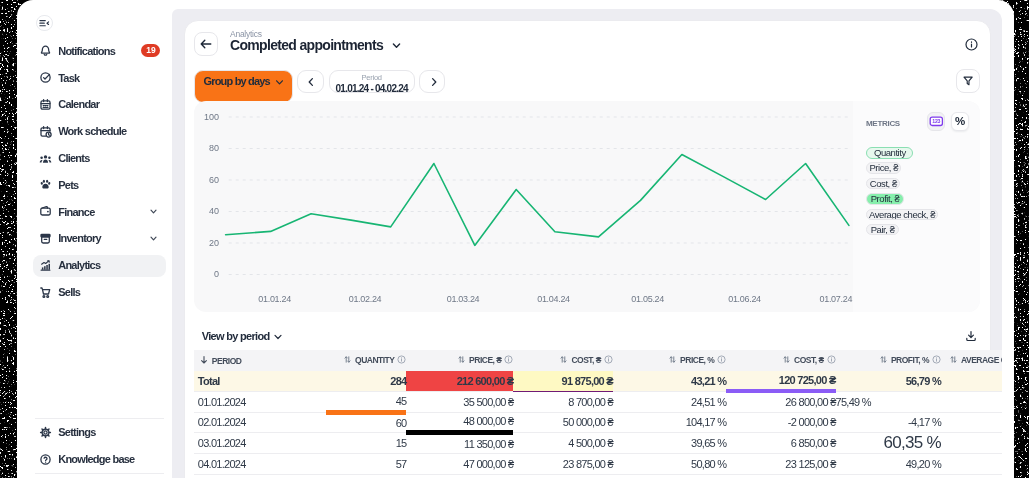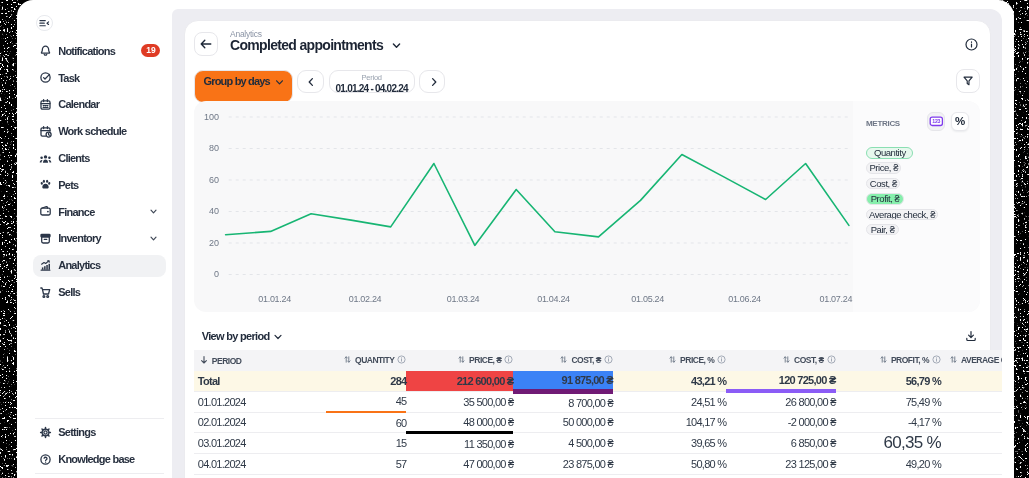--- a/index.html
+++ b/index.html
@@ -337,40 +337,40 @@
                 <path d="M5.8 1.8v5.3M4.5 5.9 5.8 7.2 7.1 5.9"></path>
               </g>
             </svg>AVERAGE CHECK, ₴</th>
         </tr>
       </thead>
     <tbody id="tbody">
         <tr style="background:#fdf8e6;">
           <td style="font-size:11px;letter-spacing:-0.72px;color:#2f3947;font-weight:700;background:#fdf8e6;height:20.8px;border-bottom:1px solid #ededf0;padding-left:4px;">Total</td>
           <td style="font-size:11px;letter-spacing:-0.72px;color:#2f3947;font-weight:700;background:#fdf8e6;text-align:right;padding:0;height:20.8px;border-bottom:1px solid #ededf0;white-space:nowrap;">284</td>
           <td style="font-size:11px;letter-spacing:-0.72px;color:#2f3947;font-weight:700;background:#ef4444;text-align:right;padding:0;height:20.8px;border-bottom:1px solid #ededf0;white-space:nowrap;">212 600,00 ₴</td>
-          <td style="font-size:11px;letter-spacing:-0.72px;color:#2f3947;font-weight:700;background:#3b82f6;text-align:right;padding:0;height:20.8px;border-bottom:5px solid #701a75;white-space:nowrap;">91 875,00 ₴</td>
+          <td style="font-size:11px;letter-spacing:-0.72px;color:#2f3947;font-weight:700;background:#fef9c3;text-align:right;padding:0;height:20.8px;border-bottom:1px solid #701a75;white-space:nowrap;">91 875,00 ₴</td>
           <td style="font-size:11px;letter-spacing:-0.72px;color:#2f3947;font-weight:700;background:#fdf8e6;text-align:right;padding:0;height:20.8px;border-bottom:1px solid #ededf0;white-space:nowrap;">43,21 %</td>
           <td style="font-size:11px;letter-spacing:-0.72px;color:#2f3947;font-weight:700;background:#fdf8e6;text-align:right;padding:0;height:20.8px;border-bottom:4px solid #8b5cf6;white-space:nowrap;">120 725,00 ₴</td>
           <td style="font-size:11px;letter-spacing:-0.72px;color:#2f3947;font-weight:700;background:#fdf8e6;text-align:right;padding:0;height:20.8px;border-bottom:1px solid #ededf0;white-space:nowrap;">56,79 %</td>
           <td style="font-size:11px;letter-spacing:-0.72px;color:#2f3947;font-weight:700;background:#fdf8e6;text-align:right;padding:0;height:20.8px;border-bottom:1px solid #ededf0;white-space:nowrap;">748,59 ₴</td>
         </tr>
         <tr style="">
           <td style="font-size:11px;letter-spacing:-0.72px;color:#2f3947;height:20.8px;border-bottom:1px solid #ededf0;padding-left:4px;">01.01.2024</td>
-          <td style="font-size:11px;letter-spacing:-0.72px;color:#2f3947;text-align:right;padding:0;height:20.8px;border-bottom:2px solid #f97316;white-space:nowrap;">45</td>
+          <td style="font-size:11px;letter-spacing:-0.72px;color:#2f3947;text-align:right;padding:0;height:20.8px;border-bottom:5px solid #f97316;white-space:nowrap;">45</td>
           <td style="font-size:11px;letter-spacing:-0.72px;color:#2f3947;text-align:right;padding:0;height:20.8px;border-bottom:1px solid #ededf0;white-space:nowrap;">35 500,00 ₴</td>
           <td style="font-size:11px;letter-spacing:-0.72px;color:#2f3947;text-align:right;padding:0;height:20.8px;border-bottom:1px solid #ededf0;white-space:nowrap;">8 700,00 ₴</td>
           <td style="font-size:11px;letter-spacing:-0.72px;color:#2f3947;text-align:right;padding:0;height:20.8px;border-bottom:1px solid #ededf0;white-space:nowrap;">24,51 %</td>
           <td style="font-size:11px;letter-spacing:-0.72px;color:#2f3947;text-align:right;padding:0;height:20.8px;border-bottom:1px solid #ededf0;white-space:nowrap;">26 800,00 ₴</td>
-          <td style="font-size:11px;letter-spacing:-0.72px;color:#2f3947;text-align:right;padding:0;height:20.8px;border-bottom:1px solid #ededf0;white-space:nowrap;">75,49 %</td>
+          <td style="font-size:11px;letter-spacing:-0.72px;color:#2f3947;text-align:left;padding:0;height:20.8px;border-bottom:1px solid #ededf0;white-space:nowrap;">75,49 %</td>
           <td style="font-size:11px;letter-spacing:-0.72px;color:#2f3947;text-align:right;padding:0;height:20.8px;border-bottom:1px solid #ededf0;white-space:nowrap;">788,89 ₴</td>
         </tr>
         <tr style="">
           <td style="font-size:11px;letter-spacing:-0.72px;color:#2f3947;height:20.8px;border-bottom:1px solid #ededf0;padding-left:4px;">02.01.2024</td>
           <td style="font-size:11px;letter-spacing:-0.72px;color:#2f3947;text-align:right;padding:0;height:20.8px;border-bottom:1px solid #ededf0;white-space:nowrap;">60</td>
-          <td style="font-size:11px;letter-spacing:-0.72px;color:#2f3947;text-align:right;padding:0;height:20.8px;border-bottom:3px solid #000000;white-space:nowrap;">48 000,00 ₴</td>
+          <td style="font-size:11px;letter-spacing:-0.72px;color:#2f3947;text-align:right;padding:0;height:20.8px;border-bottom:5px solid #000000;white-space:nowrap;">48 000,00 ₴</td>
           <td style="font-size:11px;letter-spacing:-0.72px;color:#2f3947;text-align:right;padding:0;height:20.8px;border-bottom:1px solid #ededf0;white-space:nowrap;">50 000,00 ₴</td>
           <td style="font-size:11px;letter-spacing:-0.72px;color:#2f3947;text-align:right;padding:0;height:20.8px;border-bottom:1px solid #ededf0;white-space:nowrap;">104,17 %</td>
           <td style="font-size:11px;letter-spacing:-0.72px;color:#2f3947;text-align:right;padding:0;height:20.8px;border-bottom:1px solid #ededf0;white-space:nowrap;">-2 000,00 ₴</td>
           <td style="font-size:11px;letter-spacing:-0.72px;color:#2f3947;text-align:right;padding:0;height:20.8px;border-bottom:1px solid #ededf0;white-space:nowrap;">-4,17 %</td>
           <td style="font-size:11px;letter-spacing:-0.72px;color:#2f3947;text-align:right;padding:0;height:20.8px;border-bottom:1px solid #ededf0;white-space:nowrap;">800,00 ₴</td>
         </tr>
         <tr style="">
           <td style="font-size:11px;letter-spacing:-0.72px;color:#2f3947;height:20.8px;border-bottom:1px solid #ededf0;padding-left:4px;">03.01.2024</td>
           <td style="font-size:11px;letter-spacing:-0.72px;color:#2f3947;text-align:right;padding:0;height:20.8px;border-bottom:1px solid #ededf0;white-space:nowrap;">15</td>
           <td style="font-size:11px;letter-spacing:-0.72px;color:#2f3947;text-align:right;padding:0;height:20.8px;border-bottom:1px solid #ededf0;white-space:nowrap;">11 350,00 ₴</td>

